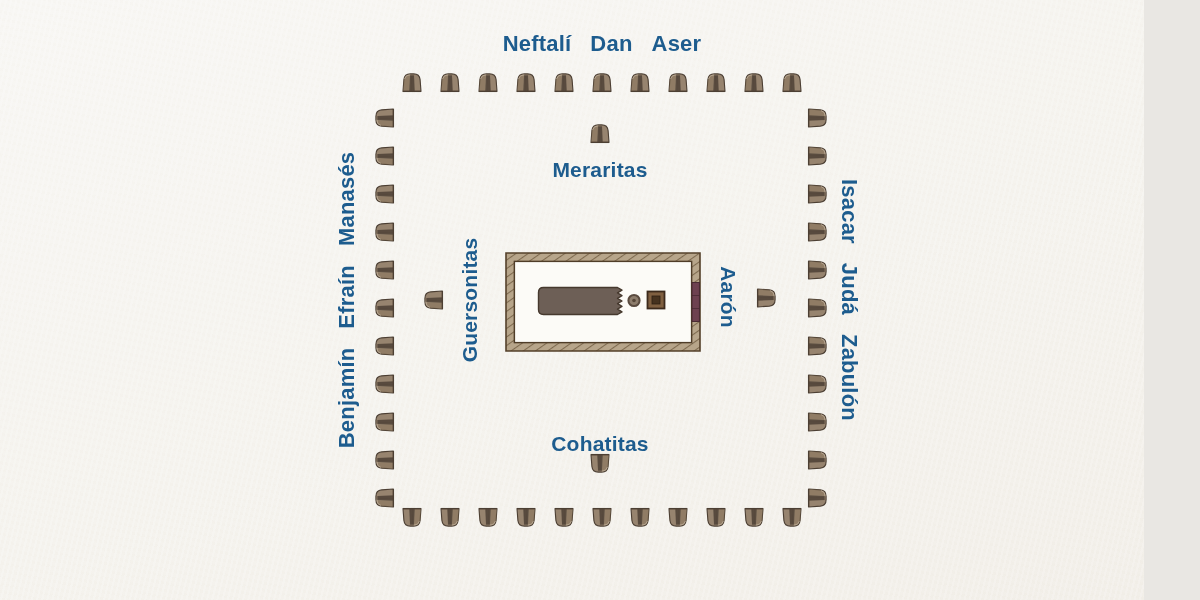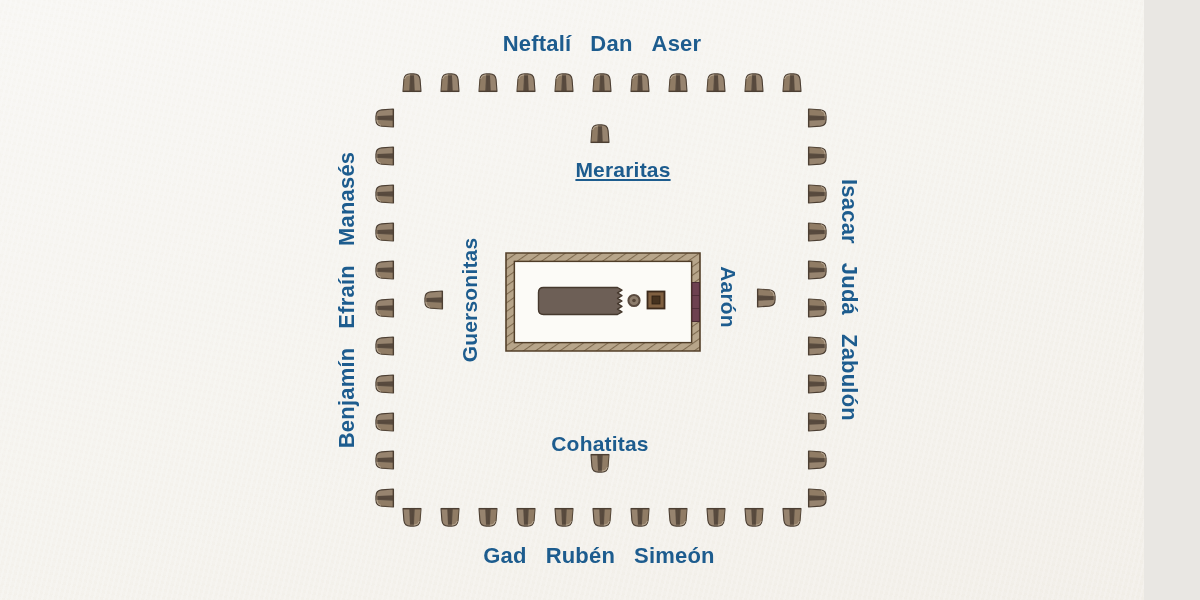--- a/index.html
+++ b/index.html
@@ -19,21 +19,21 @@
     color:#1d5c8e;font-size:22px;font-weight:600;letter-spacing:.2px;
   }
   .tr-top{left:602px;top:31px;transform:translateX(-50%);}
   .tr-bottom{left:599px;top:543px;transform:translateX(-50%);}
   .tr-left{left:347px;top:300px;transform:translate(-50%,-50%) rotate(-90deg);}
   .tr-right{left:849px;top:300px;transform:translate(-50%,-50%) rotate(90deg);}
   .inner-label{
     position:absolute;white-space:nowrap;color:#1d5c8e;
     font-size:21px;font-weight:600;letter-spacing:.2px;
   }
-  .il-top{left:623px;top:170px;transform:translate(-50%,-50%);text-decoration:underline;}
+  .il-top{left:600px;top:170px;transform:translate(-50%,-50%);}
   .il-bottom{left:600px;top:444px;transform:translate(-50%,-50%);}
   .il-left{left:470px;top:300px;transform:translate(-50%,-50%) rotate(-90deg);}
   .il-right{left:728px;top:297px;transform:translate(-50%,-50%) rotate(90deg);}
   .tent-row{position:absolute;display:flex;gap:14px;}
   .row-top{left:400px;top:70px;}
   .row-bottom{left:400px;top:506px;}
   .tent-col{position:absolute;display:flex;flex-direction:column;gap:14px;}
   .col-left{left:372px;top:106px;}
   .col-right{left:806px;top:106px;}
   .inner-tent{position:absolute;width:24px;height:24px;}
@@ -55,25 +55,20 @@
   <div class="tribe-row tr-top">
     <span>Neftalí</span>
     <span>Dan</span>
     <span>Aser</span>
   </div>
   <div class="tribe-row tr-right">
     <span>Isacar</span>
     <span>Judá</span>
     <span>Zabulón</span>
   </div>
-  <div class="tribe-row tr-bottom">
-    <span>Gad</span>
-    <span>Rubén</span>
-    <span>Simeón</span>
-  </div>
   <div class="tribe-row tr-left">
     <span>Benjamín</span>
     <span>Efraín</span>
     <span>Manasés</span>
   </div>
 
   <div class="tent-row row-top">
       <svg class="tent rot-0" width="24" height="24" viewBox="0 0 24 24">
     <path d="M3,21.4 L3.9,9.6 Q4.5,3.9 10.3,3.9 L13.7,3.9 Q19.5,3.9 20.1,9.6 L21,21.4 Z" fill="#97846f" stroke="#4c3f33" stroke-width="1.1" stroke-linejoin="round"></path>
     <path d="M3,21.4 L3.9,9.6 Q4.3,6.4 6.9,5 L9.6,4.6 L9.4,21.4 Z" fill="#877459" opacity="0.45"></path>

